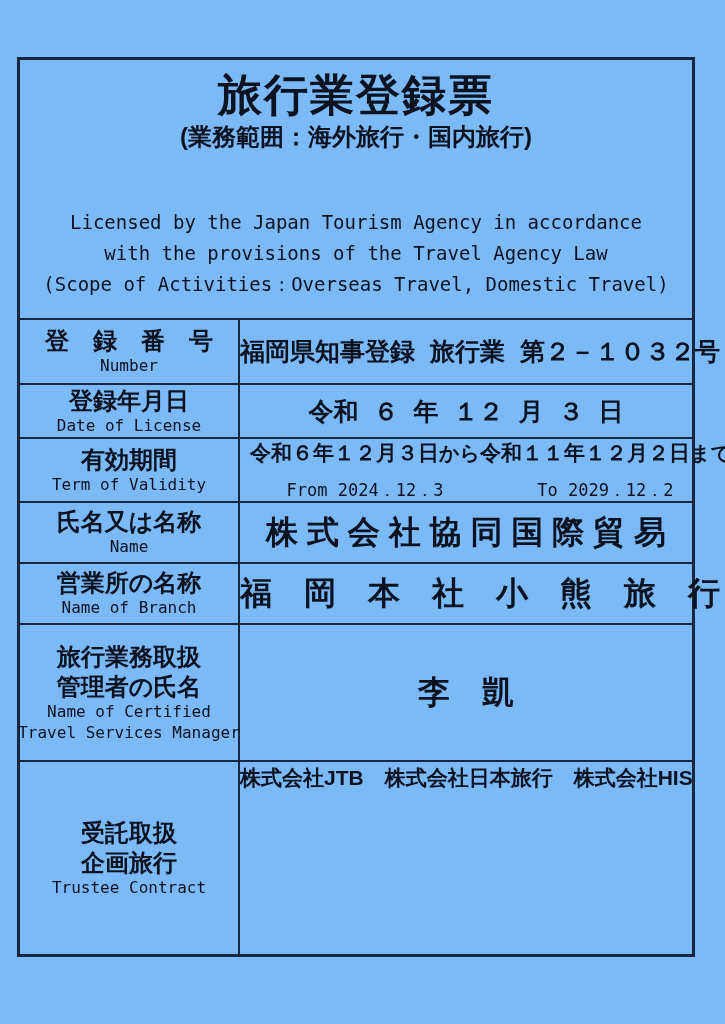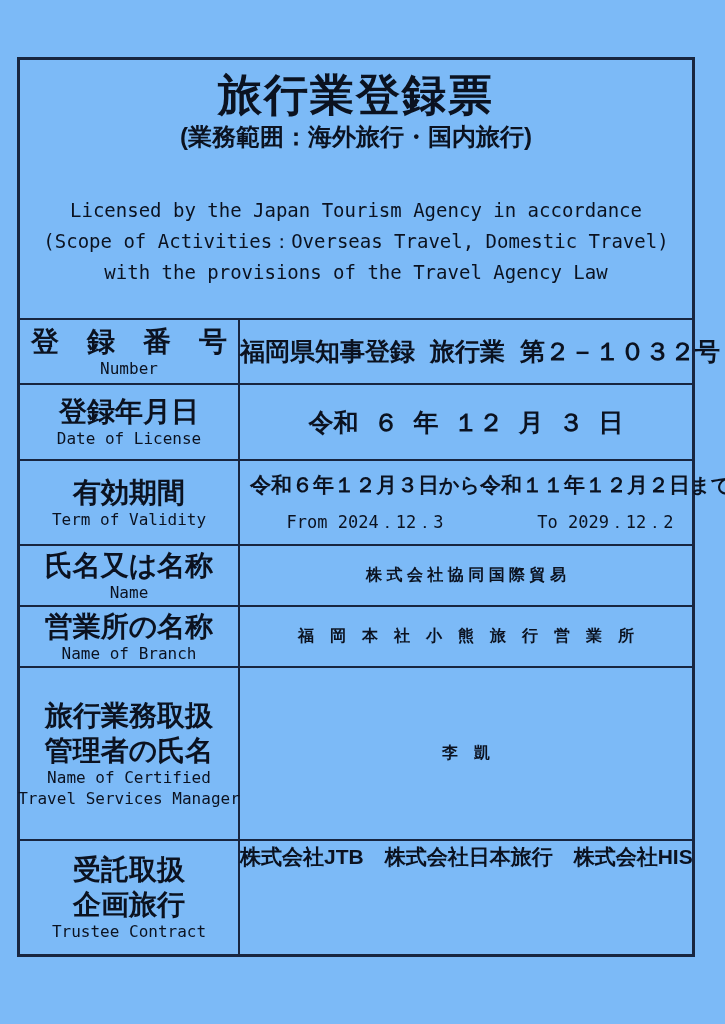--- a/index.html
+++ b/index.html
@@ -35,21 +35,21 @@
     line-height: 1.15;
     font-family: "Liberation Sans", sans-serif;
   }
   .subtitle {
     font-size: 24px;
     font-weight: bold;
     margin-top: 0;
     font-family: "Liberation Sans", sans-serif;
   }
   .license-block {
-    margin-top: 42px;
+    margin-top: 54px;
     text-align: center;
   }
   .license-block div {
     font-size: 19px;
     font-weight: 500;
     line-height: 31px;
     white-space: nowrap;
   }
   
   .row {
@@ -69,40 +69,40 @@
   }
   .value-cell {
     flex: 1;
     display: flex;
     flex-direction: column;
     align-items: center;
     justify-content: center;
     text-align: center;
   }
   .label-jp {
-    font-size: 28px;
+    font-size: 24px;
     font-weight: bold;
     line-height: 1.25;
     white-space: nowrap;
     font-family: "Liberation Sans", sans-serif;
   }
   .label-en {
     font-size: 16px;
     font-weight: 500;
     line-height: 1.3;
     white-space: nowrap;
   }
   .value-jp {
     font-size: 25px;
     font-weight: bold;
     white-space: nowrap;
     font-family: Liberation Mono, monospace;
   }
   .value-md {
-    font-size: 16px;
+    font-size: 32px;
     font-weight: bold;
     white-space: nowrap;
     font-family: "Liberation Sans", sans-serif;
   }
   
   .validity-grid {
     width: 100%;
     display: grid;
     grid-template-columns: 1fr 1fr;
     row-gap: 12px;
@@ -136,46 +136,46 @@
 </head>
 <body>
 
 <div class="certificate">
 
   <div class="header">
     <div class="title">旅行業登録票</div>
     <div class="subtitle">(業務範囲：海外旅行・国内旅行)</div>
     <div class="license-block">
       <div>Licensed by the Japan Tourism Agency in accordance</div>
+      <div>with the provisions of the Travel Agency Law</div>
       <div>(Scope of Activities：Overseas Travel, Domestic Travel)</div>
-      <div>with the provisions of the Travel Agency Law</div>
     </div>
   </div>
 
   <div class="row" style="height:65px">
     <div class="label-cell">
       <div class="label-jp">登　録　番　号</div>
       <div class="label-en">Number</div>
     </div>
     <div class="value-cell">
       <div class="value-jp">福岡県知事登録 旅行業 第２－１０３２号</div>
     </div>
   </div>
 
-  <div class="row" style="height:76px">
+  <div class="row" style="height:54px">
     <div class="label-cell">
       <div class="label-jp">登録年月日</div>
       <div class="label-en">Date of License</div>
     </div>
     <div class="value-cell">
       <div class="value-jp">令和 ６ 年 １２ 月 ３ 日</div>
     </div>
   </div>
 
-  <div class="row" style="height:85px">
+  <div class="row" style="height:64px">
     <div class="label-cell">
       <div class="label-jp">有効期間</div>
       <div class="label-en">Term of Validity</div>
     </div>
     <div class="value-cell">
       <div class="validity-grid">
         <div class="v-jp">
           <span>令和６年１２月３日</span><span class="suffix">から</span>
         </div>
         <div class="v-jp">
@@ -200,21 +200,21 @@
   <div class="row" style="height:61px">
     <div class="label-cell">
       <div class="label-jp">営業所の名称</div>
       <div class="label-en">Name of Branch</div>
     </div>
     <div class="value-cell">
       <div class="value-md">福　岡　本　社　小　熊　旅　行　営　業　所</div>
     </div>
   </div>
 
-  <div class="row" style="height:173px">
+  <div class="row" style="height:137px">
     <div class="label-cell">
       <div class="label-jp">旅行業務取扱</div>
       <div class="label-jp">管理者の氏名</div>
       <div class="label-en">Name of Certified</div>
       <div class="label-en">Travel Services Manager</div>
     </div>
     <div class="value-cell">
       <div class="value-md">李　凱</div>
     </div>
   </div>

